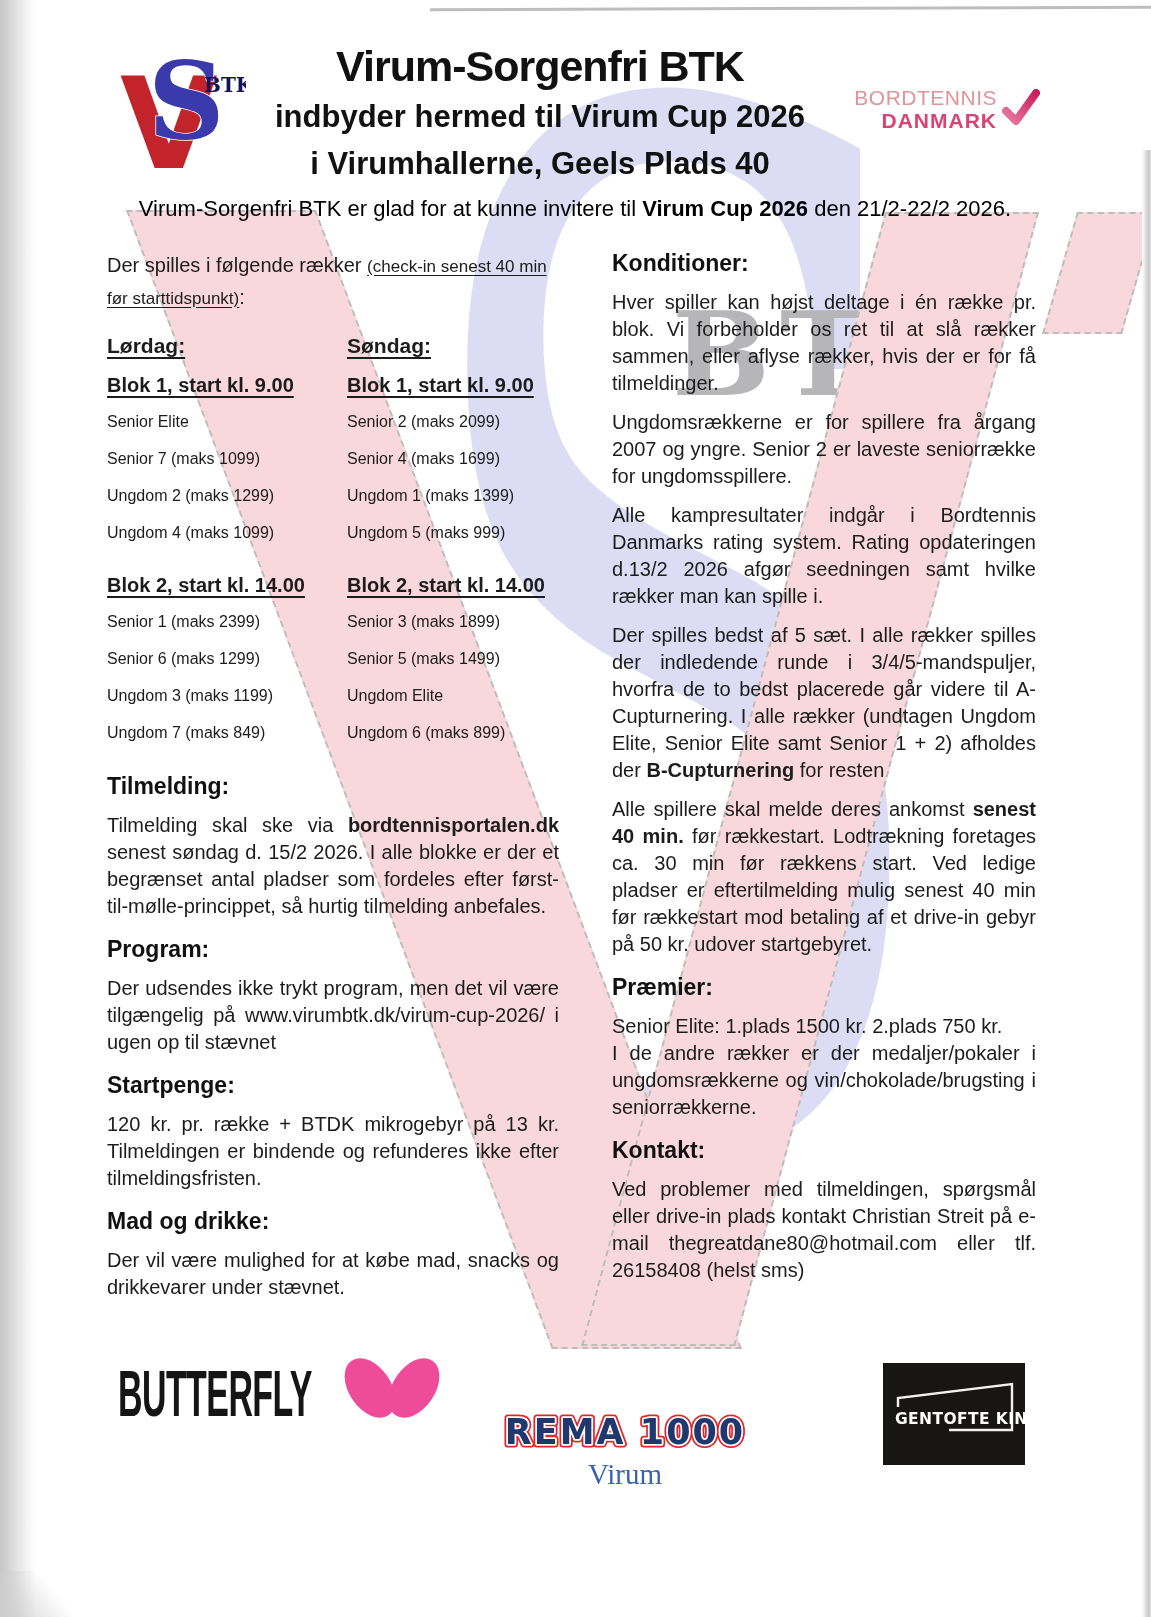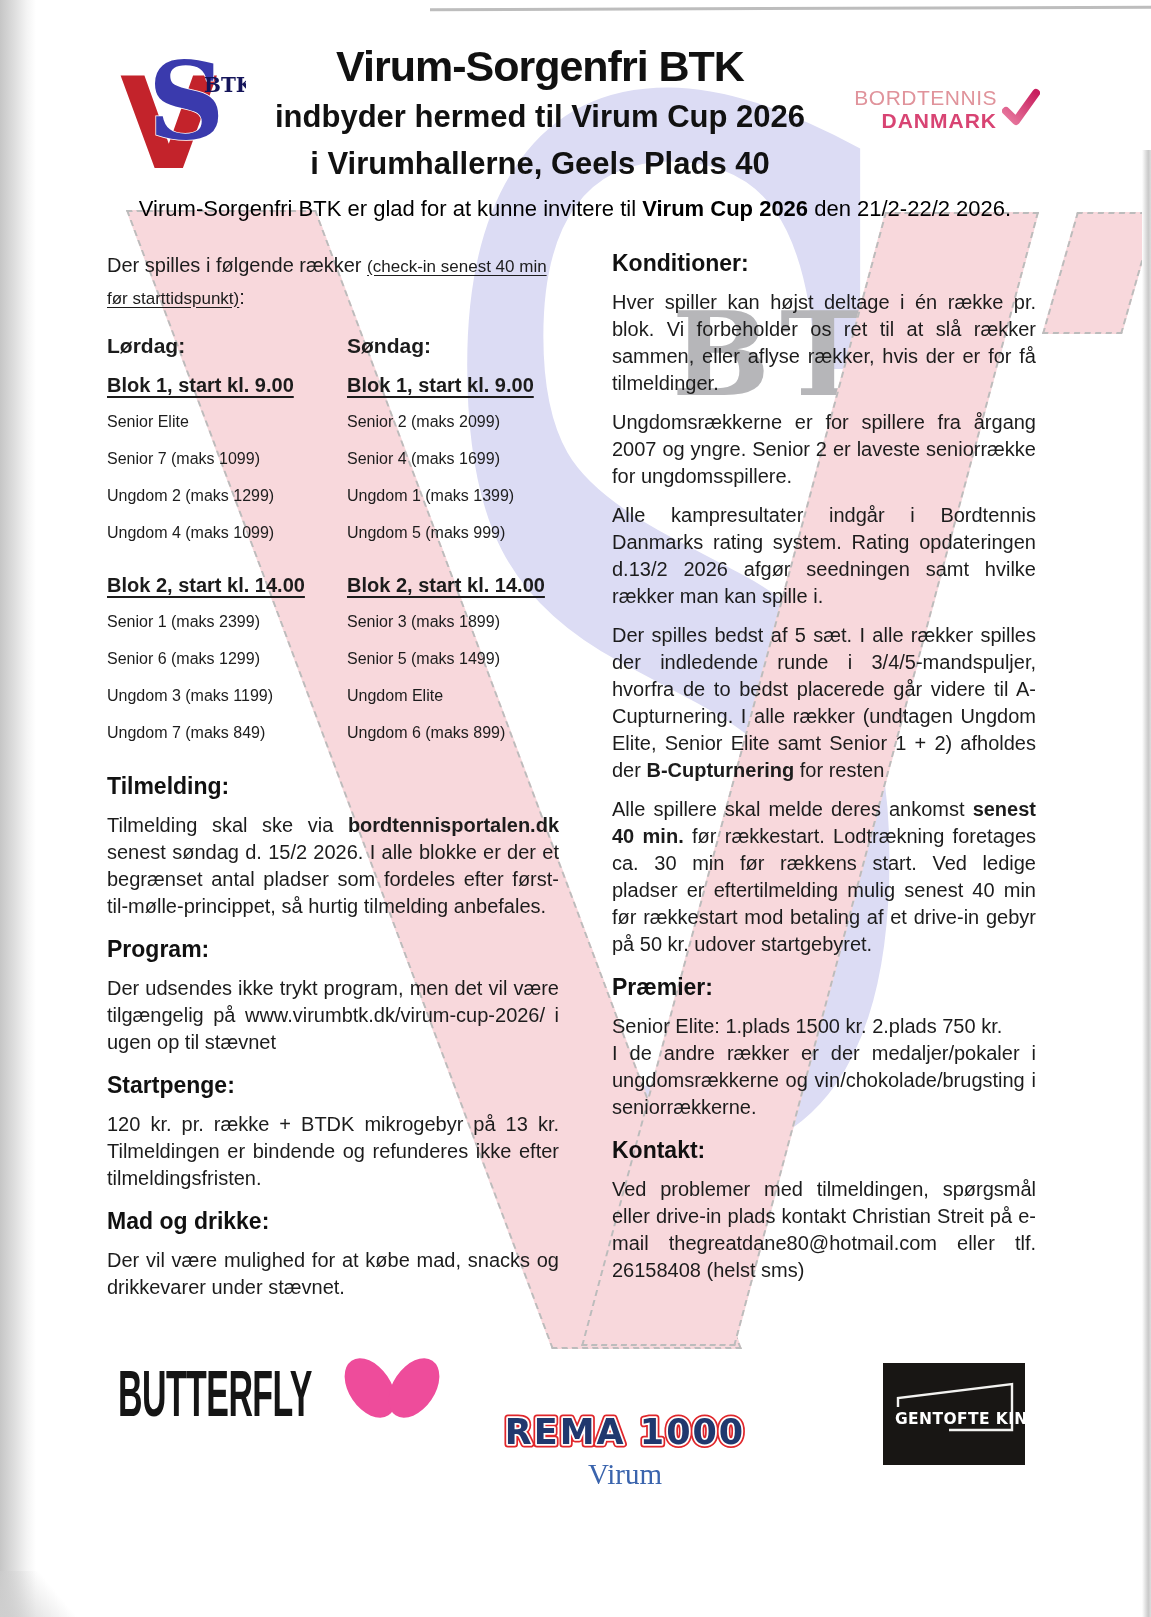--- a/index.html
+++ b/index.html
@@ -39,21 +39,21 @@
         justify-content:flex-end;gap:5px;}
   .btdk-text{text-align:right;line-height:23px;white-space:nowrap;}
   .btdk-l1{color:var(--btdk-light);font-size:21px;letter-spacing:0.5px;}
   .btdk-l2{color:var(--btdk-pink);font-weight:bold;font-size:21px;letter-spacing:1px;}
   .intro{position:absolute;left:60px;top:196px;width:1030px;text-align:center;font-size:22px;color:#000000;}
   .col-left{position:absolute;left:107px;top:250px;width:452px;}
   .col-right{position:absolute;left:612px;top:250px;width:424px;}
   .races{font-size:20px;line-height:30px;margin:0 0 14px;}
   .races .note{font-size:17px;text-decoration:underline;text-underline-offset:3px;}
   .days{display:grid;grid-template-columns:240px 212px;}
-  .day h3{font-size:21px;margin:6px 0 16px;text-underline-offset:4px;}
+  .day h3{font-size:21px;margin:6px 0 16px;text-decoration:underline;text-underline-offset:4px;}
   .blk-label{font-size:20px;font-weight:bold;text-decoration:underline;text-underline-offset:4px;margin:0 0 12px;}
   .blk2{margin-top:28px;}
   .itm{font-size:16px;line-height:26px;margin:0 0 11px;}
   h2.sec{font-size:23px;margin:16px 0 12px;color:#111;}
   h2.first{margin-top:0;}
   p.body{font-size:20px;line-height:27px;text-align:justify;margin:0 0 12px;}
   p.nojust{text-align:left;margin-bottom:0;}
   
   .butterfly{position:absolute;left:118px;top:1352px;display:flex;align-items:flex-end;justify-content:space-between;}
   .bf-text{font-size:64px;font-weight:bold;color:#151515;line-height:0.92;letter-spacing:-1px;

